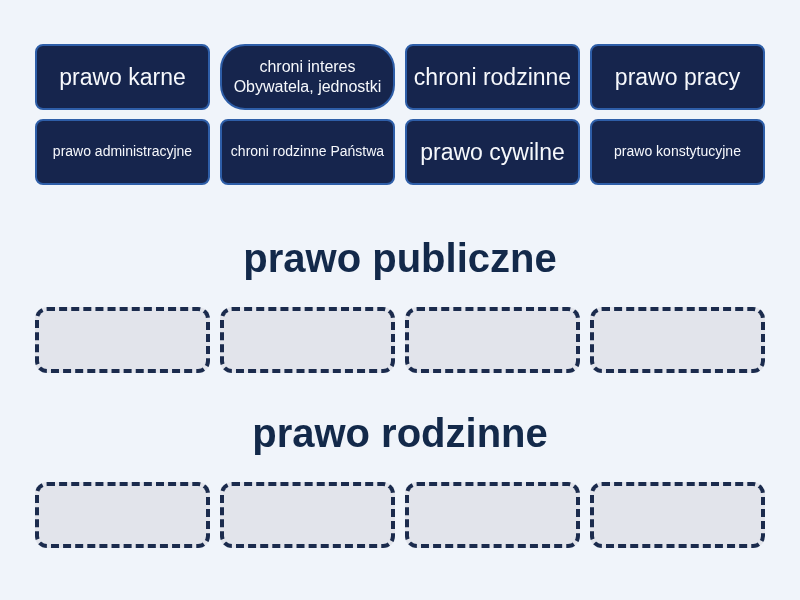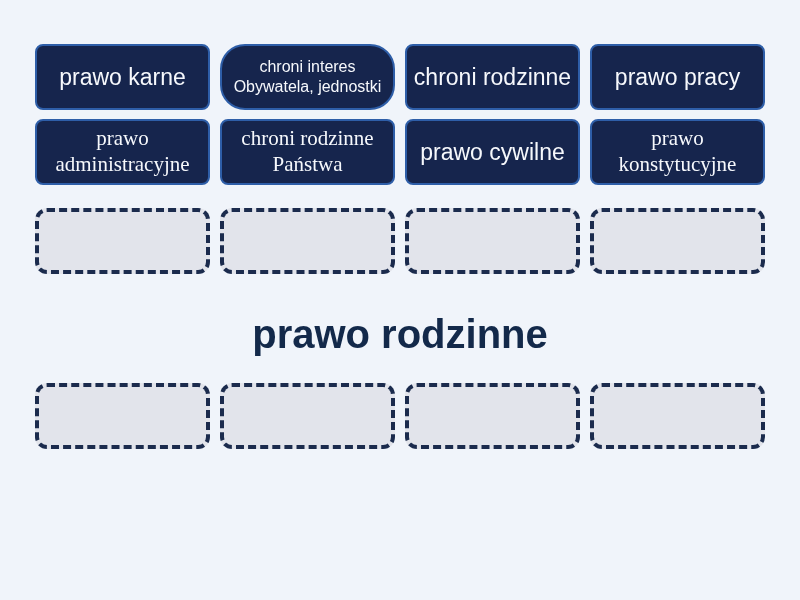--- a/index.html
+++ b/index.html
@@ -38,21 +38,21 @@
     display:flex;
     align-items:center;
     justify-content:center;
     text-align:center;
     font-size:23px;
     line-height:1.22;
     padding:1px 5px;
     cursor:grab;
     user-select:none;
   }
-  .tile--md{font-size:21px;font-family:Liberation Serif, serif;}
+  .tile--md{font-size:14px;}
   .tile--sm{font-size:16px;border-radius:25px;}
   .group-title{
     text-align:center;
     color:var(--heading_text);
     font-size:40px;
     font-weight:600;
     line-height:1.3;
   }
   .group-title--publiczne{margin-top:47px;}
   .group-title--prywatne{margin-top:34px;}
@@ -79,20 +79,21 @@
     <div class="tile tile--sm">chroni interes Obywatela, jednostki</div>
     <div class="tile">chroni rodzinne</div>
     <div class="tile">prawo pracy</div>
     <div class="tile tile--md">prawo administracyjne</div>
     <div class="tile tile--md">chroni rodzinne Państwa</div>
     <div class="tile">prawo cywilne</div>
     <div class="tile tile--md">prawo konstytucyjne</div>
   </div>
 
   <section>
+    <h2 class="group-title group-title--publiczne">prawo publiczne</h2>
     <div class="slots">
       <div class="slot"></div>
       <div class="slot"></div>
       <div class="slot"></div>
       <div class="slot"></div>
     </div>
   </section>
 
   <section>
     <h2 class="group-title group-title--prywatne">prawo rodzinne</h2>

